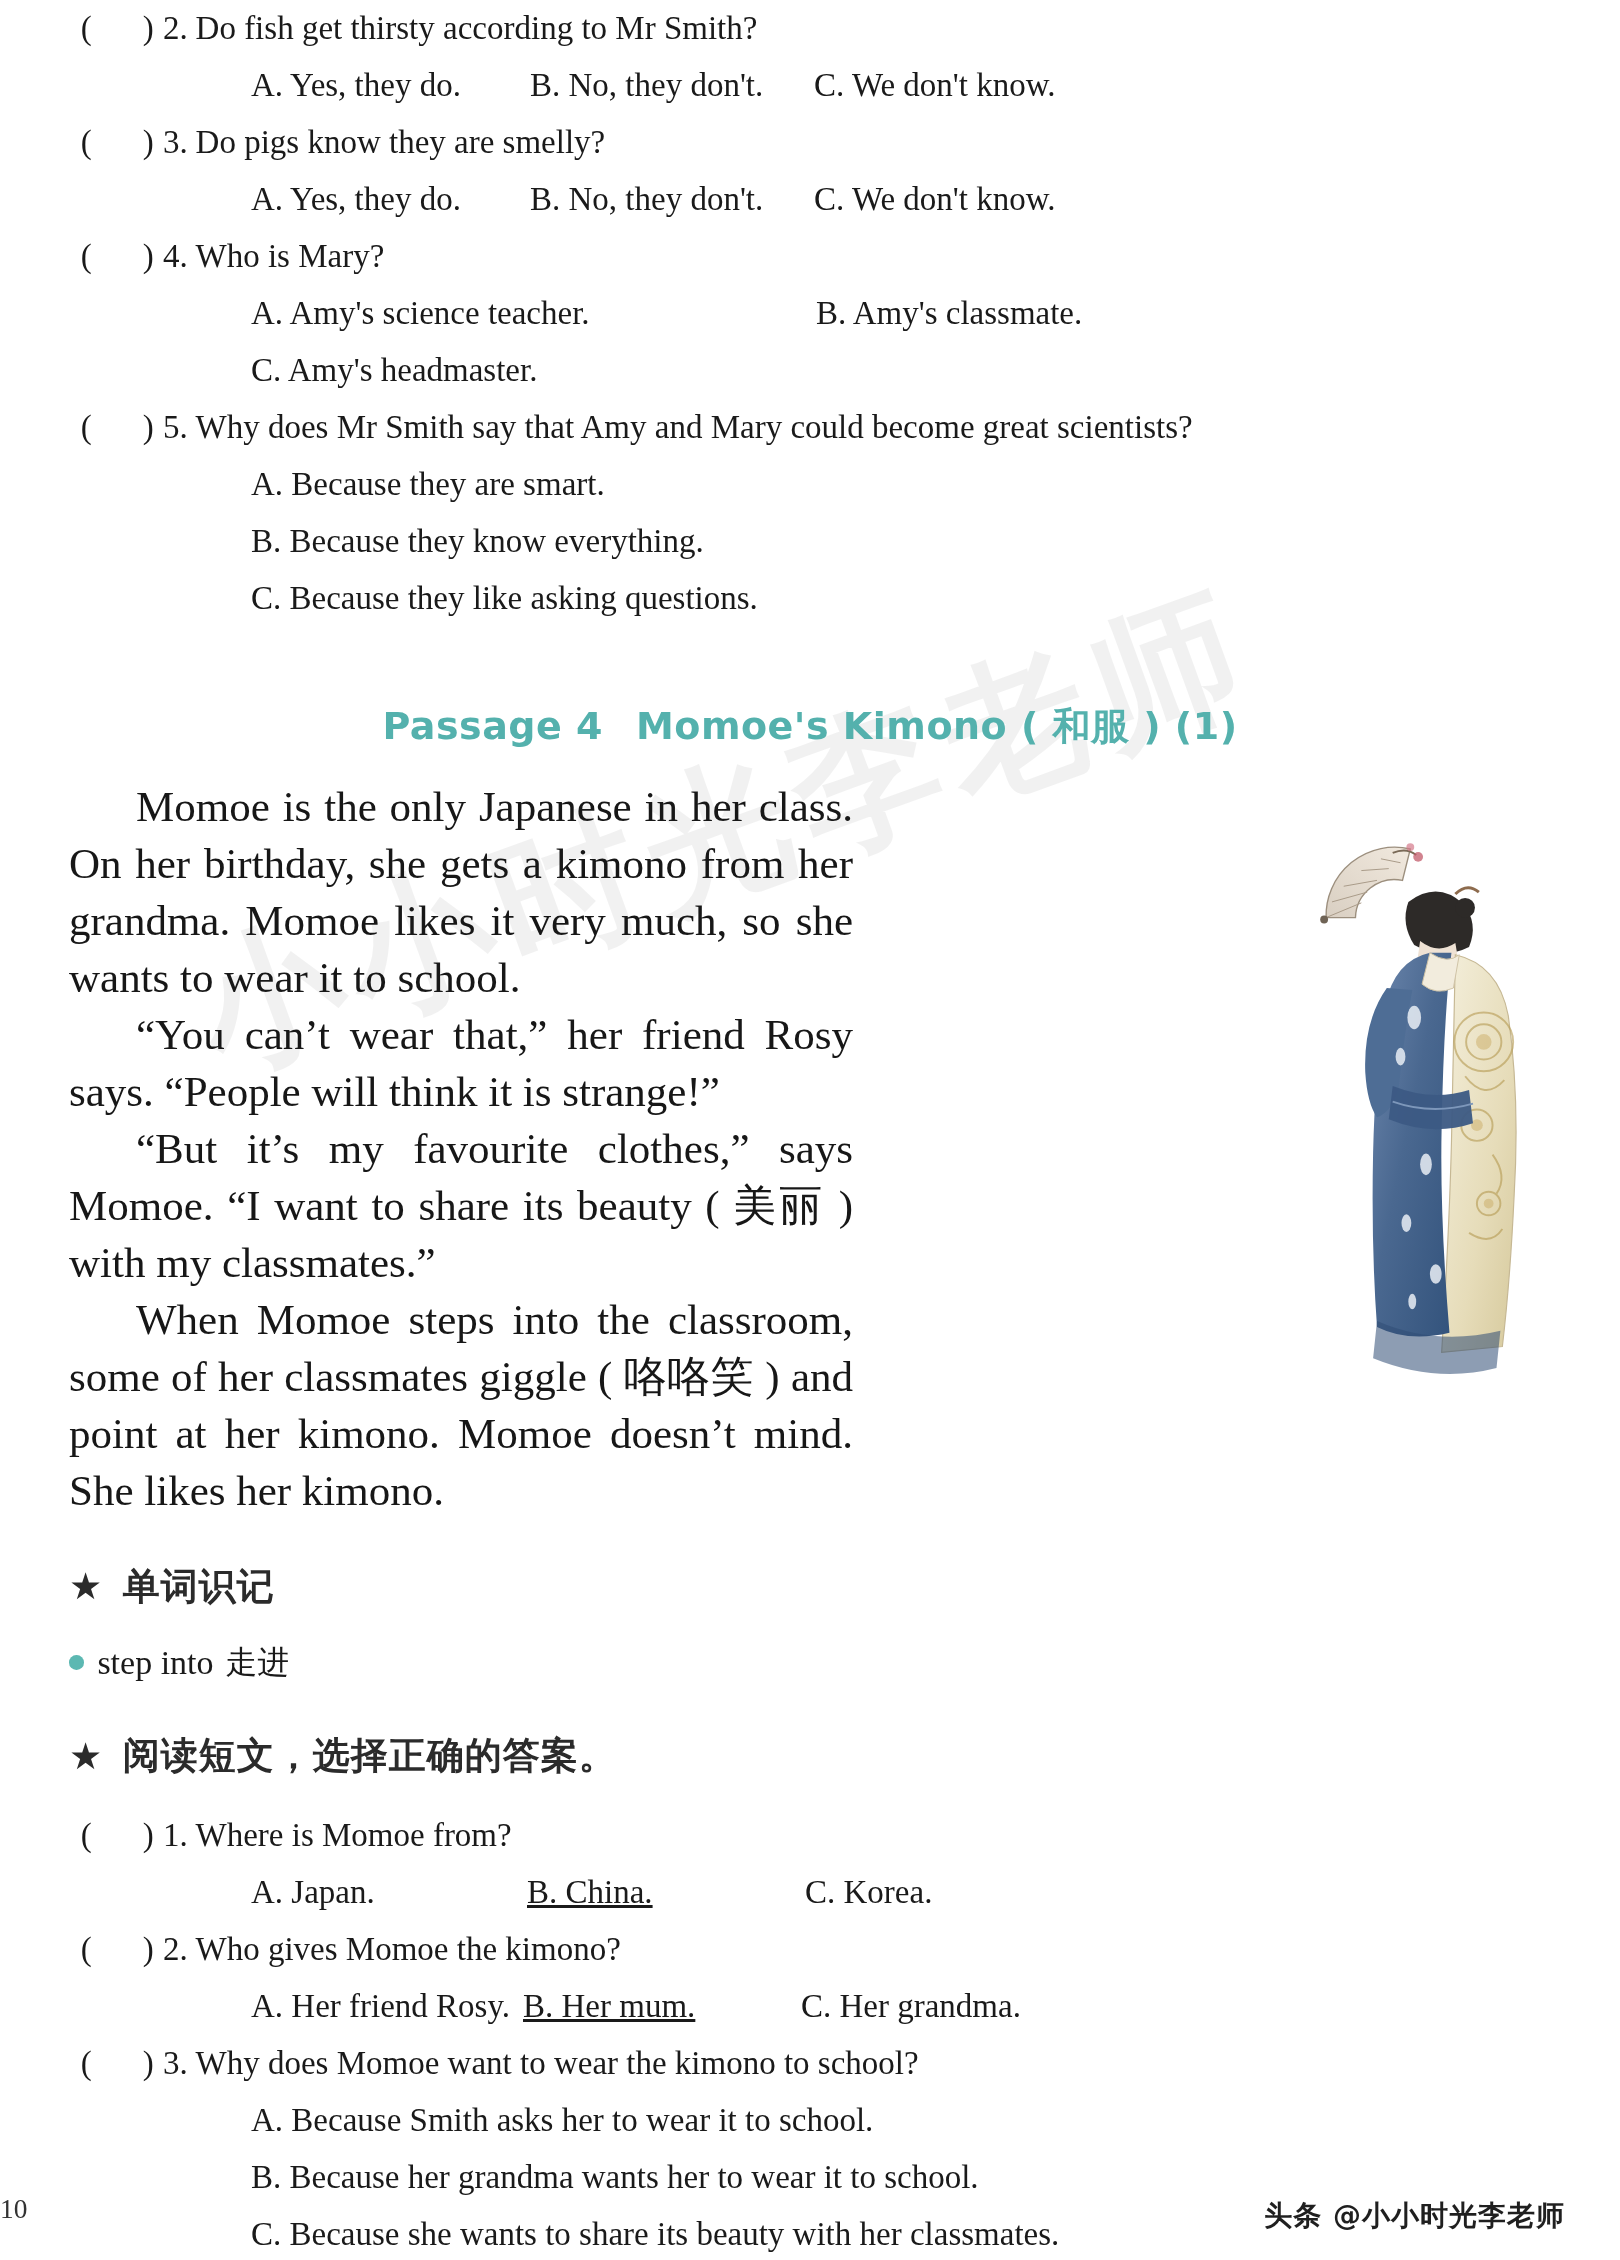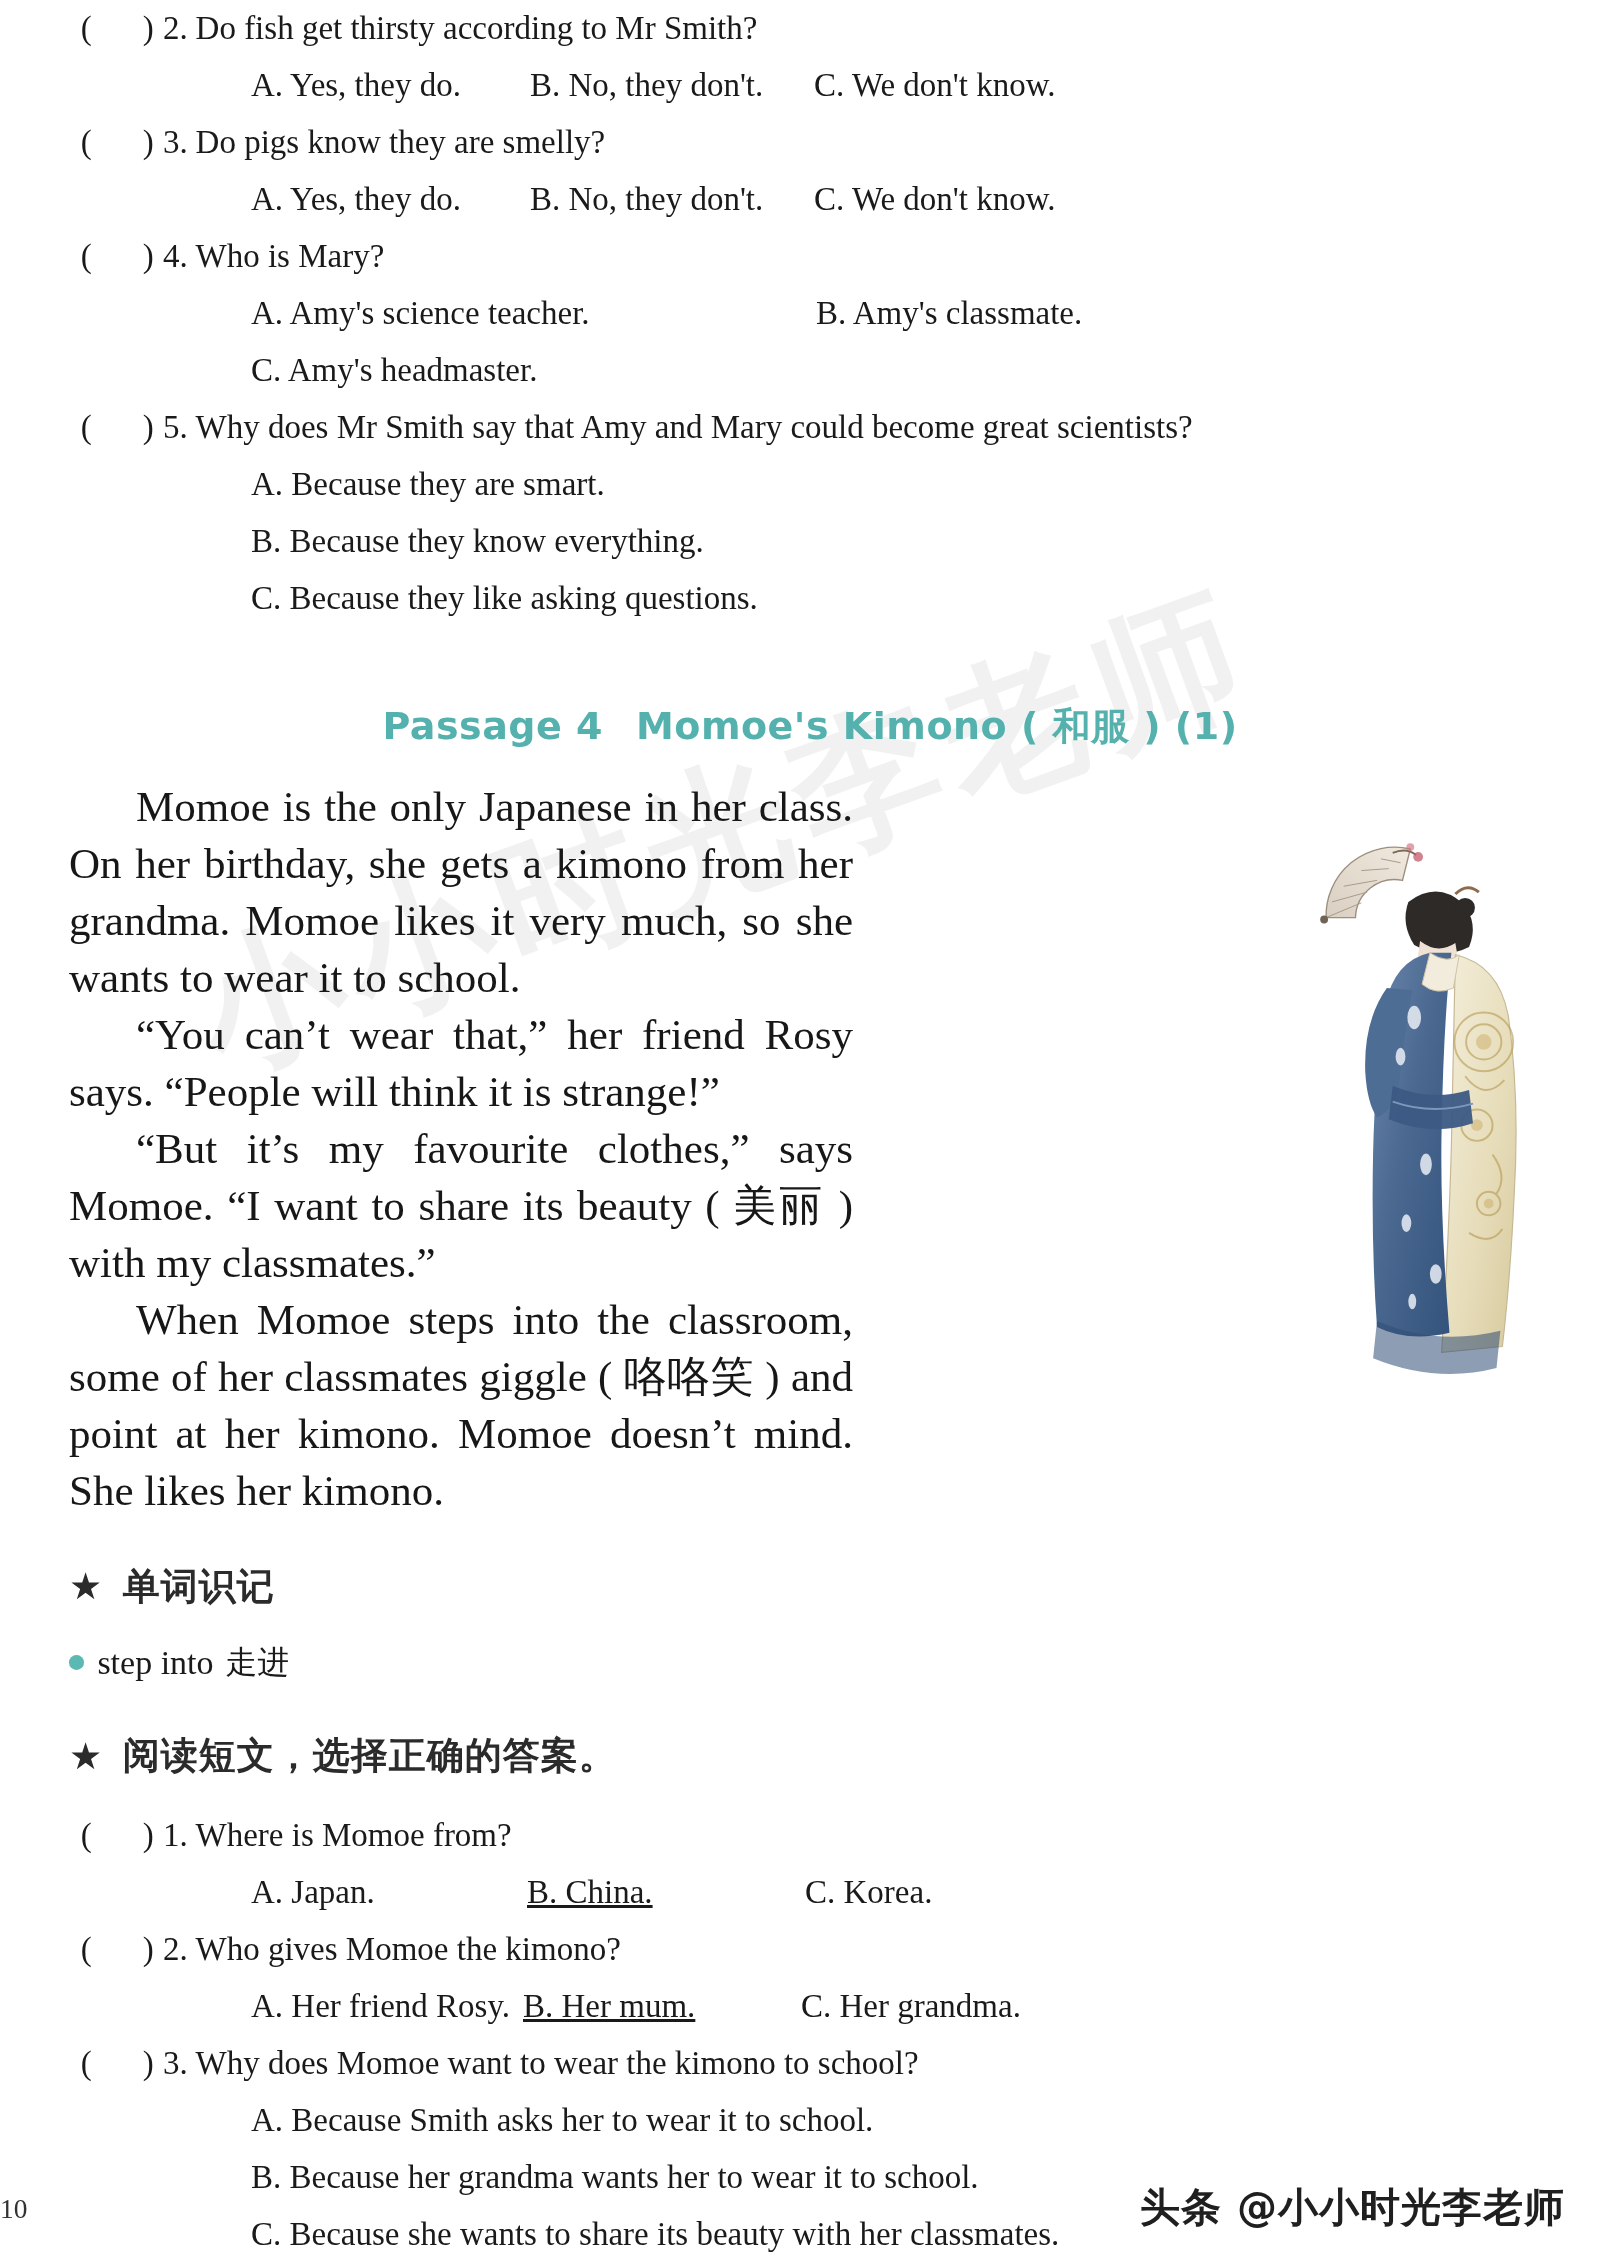--- a/index.html
+++ b/index.html
@@ -169,21 +169,21 @@
     bottom: 35px;
     text-align: left;
     font-size: 27.4px;
     color: #333;
   }
   .brand-watermark {
     position: absolute;
     right: 55px;
     bottom: 25.5px;
     font-family: "DejaVu Sans", "Liberation Sans", sans-serif;
-    font-size: 40px;
+    font-size: 28px;
     font-weight: 700;
     color: #1f1f1f;
     white-space: nowrap;
     letter-spacing: 1px;
   }
 
   .content {
     position: relative;
     z-index: 10;
     padding: 0 69px;

